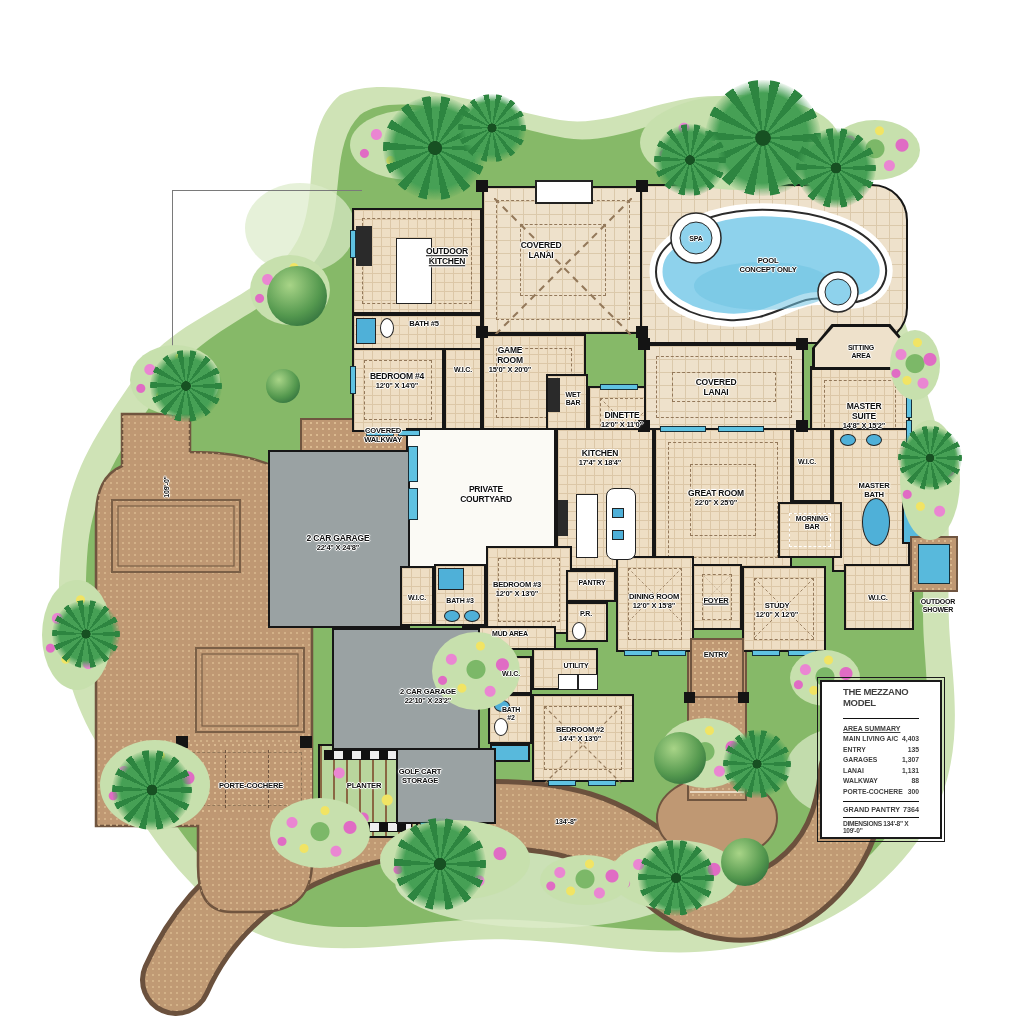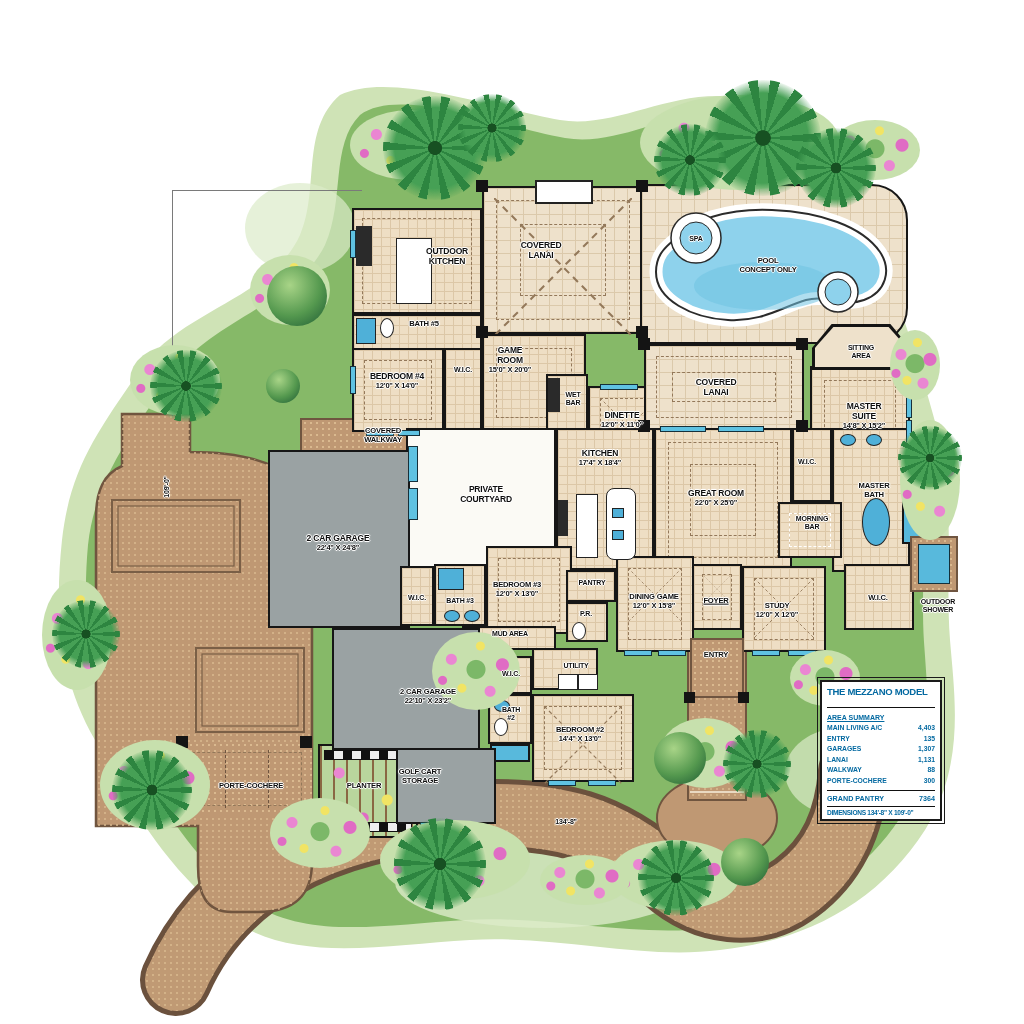--- a/index.html
+++ b/index.html
@@ -58,22 +58,22 @@
   .bay-in{position:absolute;inset:3px;background:#eee1cb;clip-path:polygon(20% 0,80% 0,100% 52%,100% 100%,0 100%,0 52%);}
   .planterbox{position:absolute;z-index:3;border:2px solid #141414;
     background:
       radial-gradient(circle at 20% 30%,#ea86d2 0 5px,transparent 6px),
       radial-gradient(circle at 70% 60%,#f1e464 0 5px,transparent 6px),
       radial-gradient(circle at 45% 80%,#e06cc4 0 5px,transparent 6px),
       repeating-linear-gradient(90deg,#8a6743 0 2px,transparent 2px 13px),#b9d69d;}
   .pstrip{position:absolute;left:4px;right:4px;height:8px;background:repeating-linear-gradient(90deg,#111 0 9px,#eee 9px 18px);border:1px solid #111;}
   
   .titleblock{position:absolute;left:820px;top:680px;width:122px;z-index:8;background:#fff;
-    border:2px solid #1a1a1a;outline:1px solid #1a1a1a;outline-offset:2px;padding:4px 5px 3px;box-sizing:border-box;
-    color:#0369a1;}
+    border:2px solid #1a1a1a;outline:1px solid #1a1a1a;outline-offset:2px;padding:4px 21px 3px;box-sizing:border-box;
+    color:#404040;}
   .tb-title{font-weight:bold;font-size:9.5px;letter-spacing:-0.3px;border-bottom:1.5px solid #111;padding-bottom:10px;margin-bottom:6px;}
   .tb-sum{font-weight:bold;font-size:7px;text-decoration:underline;margin-bottom:2px;}
   .tb-row{display:flex;justify-content:space-between;font-weight:bold;font-size:6.8px;line-height:1.55;}
   .tb-total{display:flex;justify-content:space-between;font-weight:bold;font-size:7.2px;border-top:1.5px solid #111;margin-top:4px;padding-top:3px;}
   .tb-dims{font-weight:bold;font-size:6.6px;border-top:1.5px solid #111;margin-top:3px;padding-top:2px;letter-spacing:-0.3px;}
 </style>
 </head>
 <body>
 
 <div id="canvas">
@@ -287,21 +287,21 @@
   <div class="fix fb oval" style="left:444px;top:610px;width:14px;height:10px;"></div>
   <div class="fix fb oval" style="left:464px;top:610px;width:14px;height:10px;"></div>
   <div class="fix fw oval" style="left:572px;top:622px;width:12px;height:16px;"></div>
   <div class="fix fb oval" style="left:494px;top:700px;width:14px;height:10px;"></div>
   <div class="fix fw oval" style="left:494px;top:718px;width:12px;height:16px;"></div>
   <div class="fix fw" style="left:558px;top:674px;width:18px;height:14px;"></div>
   <div class="fix fw" style="left:578px;top:674px;width:18px;height:14px;"></div>
 
   <div class="rlabel sm" style="left:383px;top:436px;"><span class="rn">COVERED
 WALKWAY</span></div>
-  <div class="rlabel" style="left:447px;top:257px;"><span class="rn">OUTDOOR
+  <div class="rlabel" style="left:447px;top:257px;text-decoration:underline;"><span class="rn">OUTDOOR
 KITCHEN</span></div>
   <div class="rlabel" style="left:541px;top:251px;"><span class="rn">COVERED
 LANAI</span></div>
   <div class="rlabel xs" style="left:696px;top:239px;"><span class="rn">SPA</span></div>
   <div class="rlabel sm" style="left:768px;top:266px;"><span class="rn">POOL
 CONCEPT ONLY</span></div>
   <div class="rlabel sm" style="left:424px;top:324px;"><span class="rn">BATH #5</span></div>
   <div class="rlabel" style="left:510px;top:360px;"><span class="rn">GAME
 ROOM</span><span class="rd">15'0" X 20'0"</span></div>
   <div class="rlabel" style="left:397px;top:381px;"><span class="rn">BEDROOM #4</span><span class="rd">12'0" X 14'0"</span></div>
@@ -327,21 +327,21 @@
   <div class="rlabel sm" style="left:878px;top:598px;"><span class="rn">W.I.C.</span></div>
   <div class="rlabel xs" style="left:938px;top:606px;"><span class="rn">OUTDOOR
 SHOWER</span></div>
   <div class="rlabel" style="left:338px;top:543px;"><span class="rn">2 CAR GARAGE</span><span class="rd">22'4" X 24'8"</span></div>
   <div class="rlabel xs" style="left:417px;top:598px;"><span class="rn">W.I.C.</span></div>
   <div class="rlabel xs" style="left:460px;top:601px;"><span class="rn">BATH #3</span></div>
   <div class="rlabel sm" style="left:517px;top:590px;"><span class="rn">BEDROOM #3</span><span class="rd">12'0" X 13'0"</span></div>
   <div class="rlabel xs" style="left:510px;top:634px;"><span class="rn">MUD AREA</span></div>
   <div class="rlabel xs" style="left:592px;top:583px;"><span class="rn">PANTRY</span></div>
   <div class="rlabel xs" style="left:586px;top:614px;"><span class="rn">P.R.</span></div>
-  <div class="rlabel sm" style="left:654px;top:602px;"><span class="rn">DINING GAME</span><span class="rd">12'0" X 15'8"</span></div>
+  <div class="rlabel sm" style="left:654px;top:602px;"><span class="rn">DINING ROOM</span><span class="rd">12'0" X 15'8"</span></div>
   <div class="rlabel sm" style="left:716px;top:601px;text-decoration:underline;"><span class="rn">FOYER</span></div>
   <div class="rlabel sm" style="left:777px;top:611px;"><span class="rn">STUDY</span><span class="rd">12'0" X 12'0"</span></div>
   <div class="rlabel sm" style="left:716px;top:655px;"><span class="rn">ENTRY</span></div>
   <div class="rlabel xs" style="left:576px;top:666px;"><span class="rn">UTILITY</span></div>
   <div class="rlabel xs" style="left:511px;top:674px;"><span class="rn">W.I.C.</span></div>
   <div class="rlabel xs" style="left:511px;top:714px;"><span class="rn">BATH
 #2</span></div>
   <div class="rlabel sm" style="left:580px;top:735px;"><span class="rn">BEDROOM #2</span><span class="rd">14'4" X 13'0"</span></div>
   <div class="rlabel sm" style="left:428px;top:697px;"><span class="rn">2 CAR GARAGE</span><span class="rd">22'10" X 23'2"</span></div>
   <div class="rlabel sm" style="left:420px;top:777px;"><span class="rn">GOLF CART

